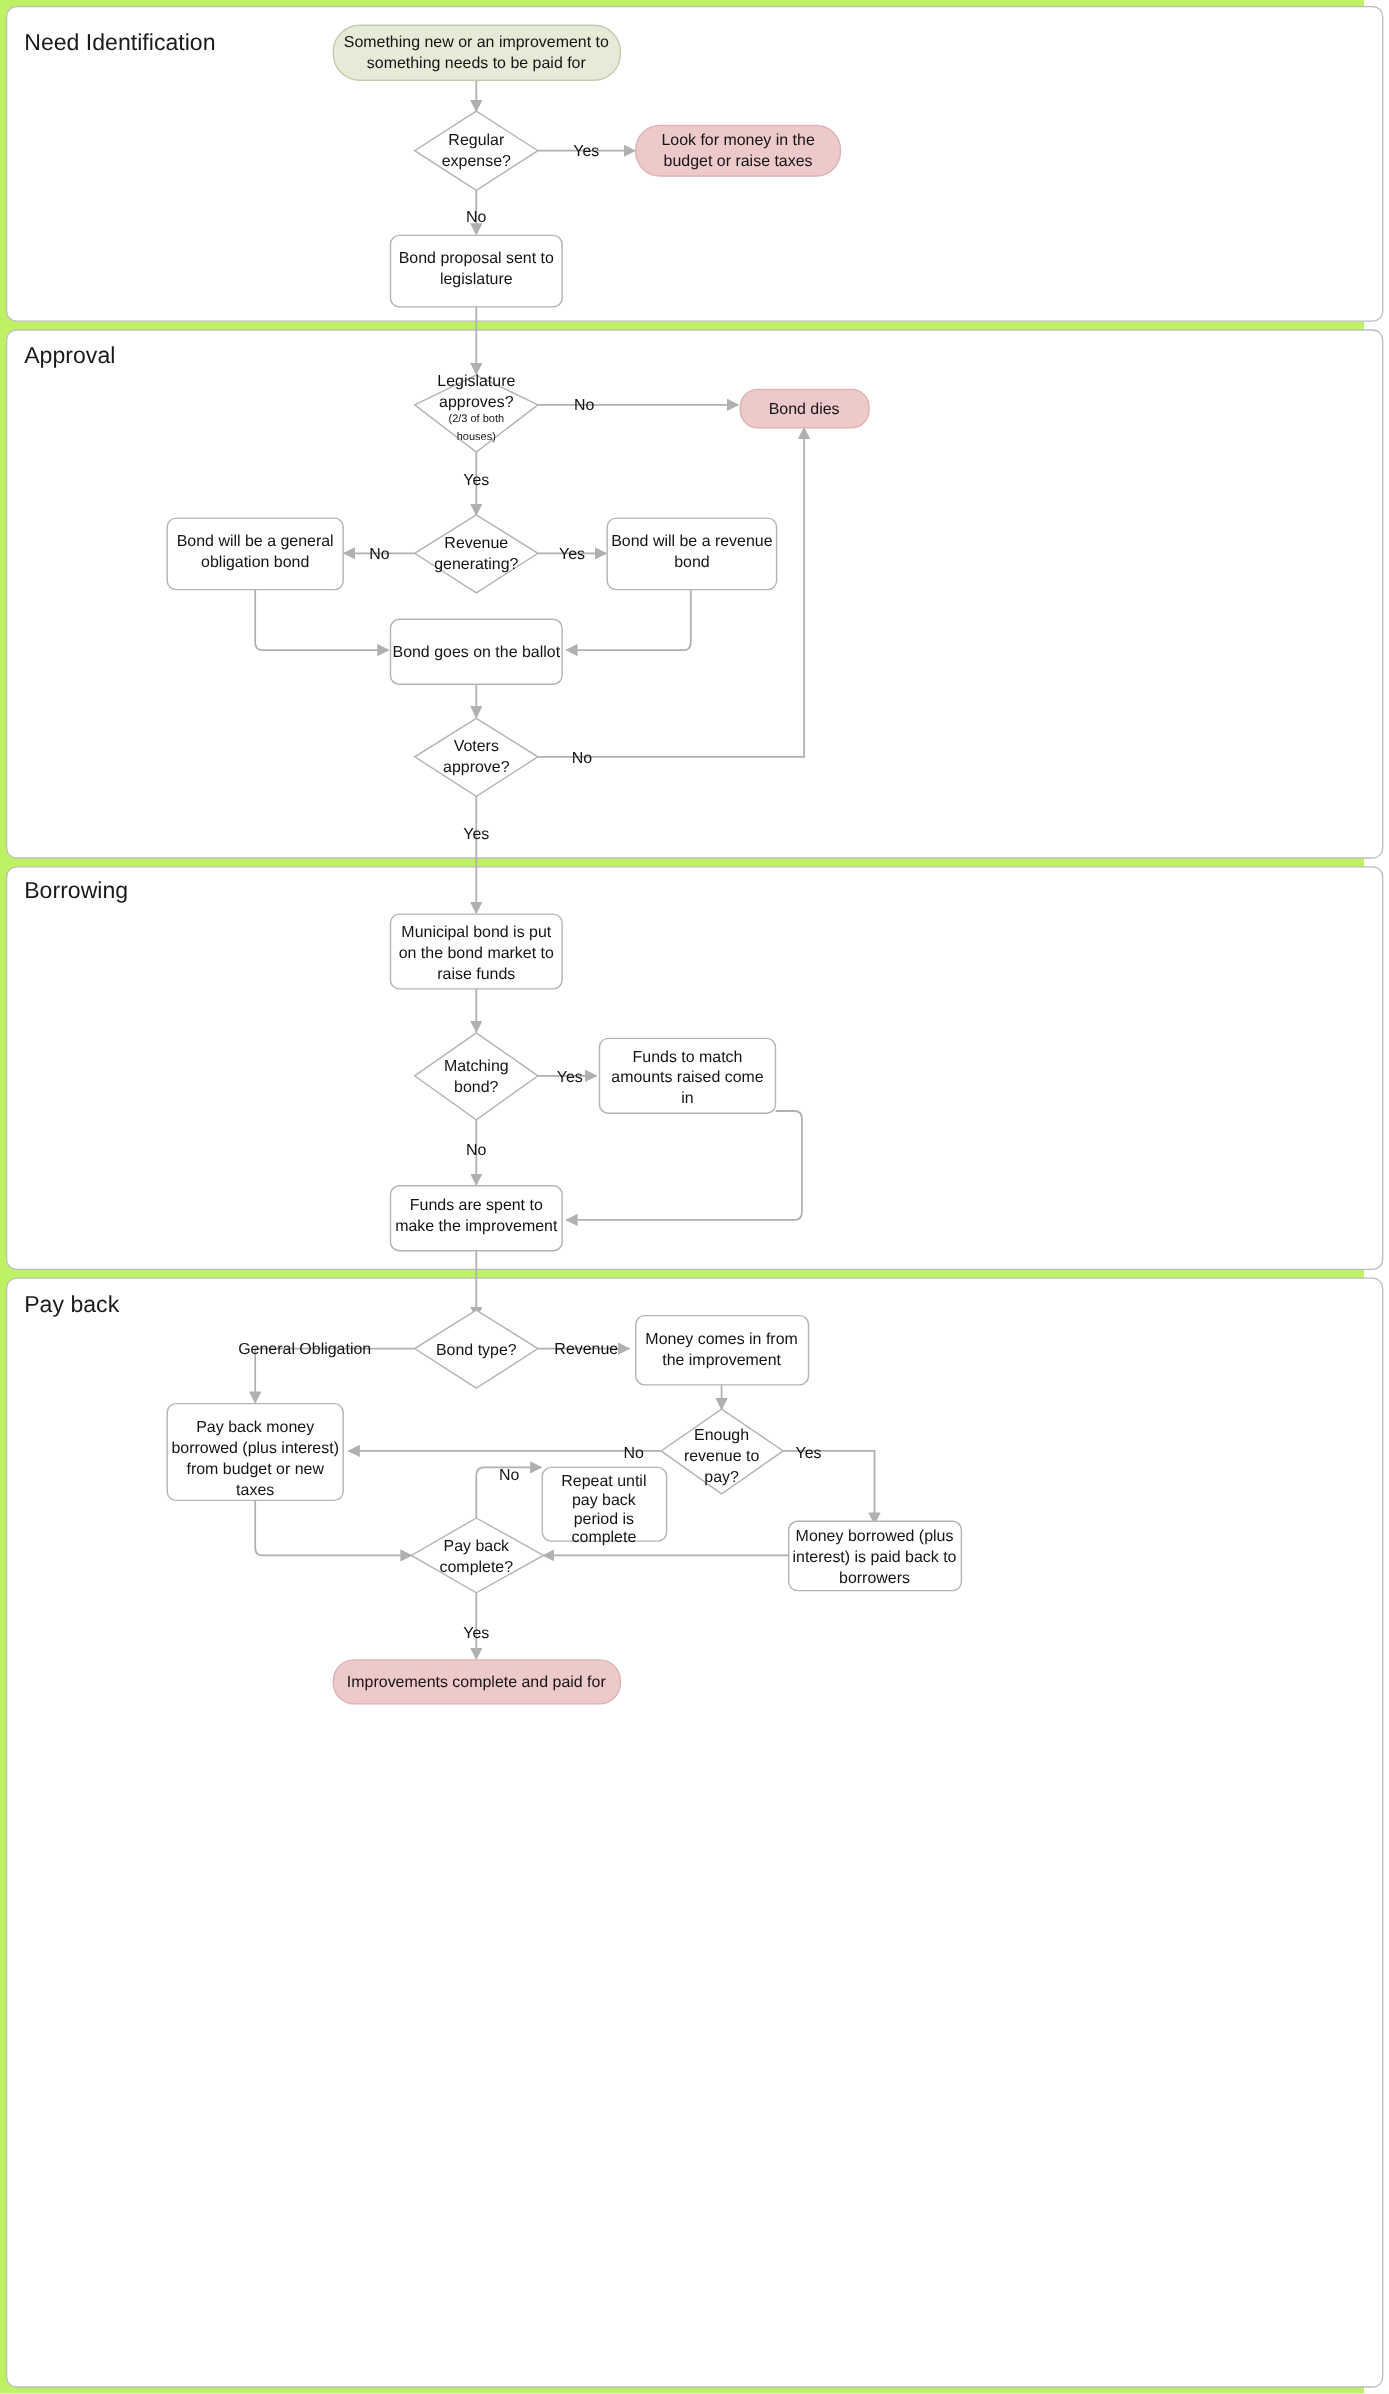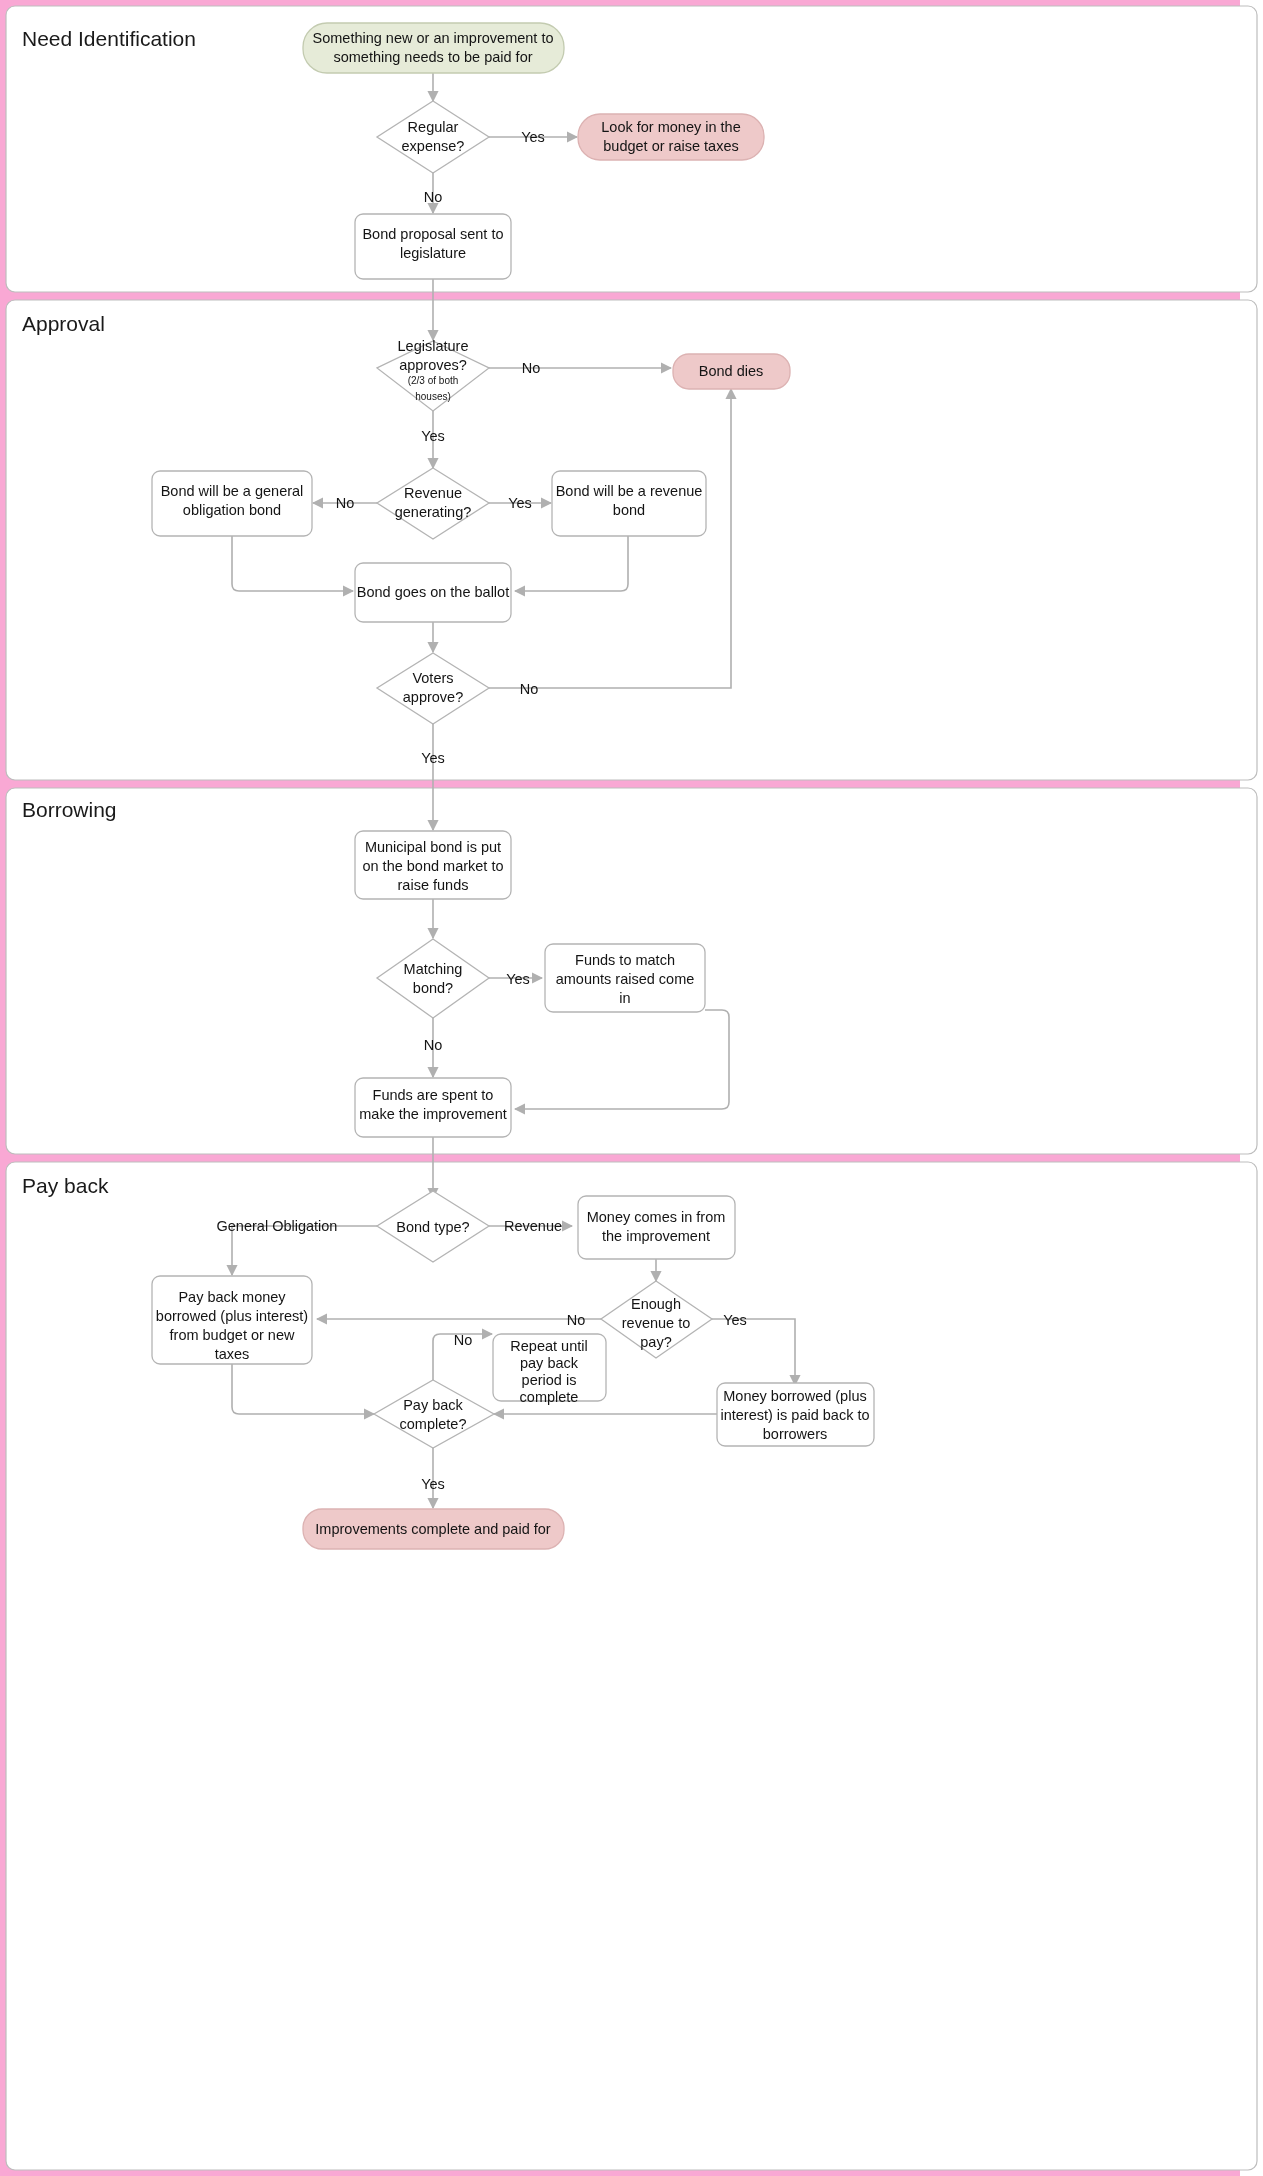--- a/index.html
+++ b/index.html
@@ -7,21 +7,21 @@
     padding: 0;
     background: #ffffff;
   }
   body {
     font-family: "Liberation Sans", sans-serif;
   }
   #diagram-root {
     position: relative;
     width: 1240px;
     height: 2176px;
-    background: #f9a8d4;
+    background: #bef264;
   }
   svg.flow {
     display: block;
     width: 1263px;
     height: 2176px;
   }
   .lane-rect {
     fill: #ffffff;
     stroke: #bdbdbd;
     stroke-width: 1.2;

